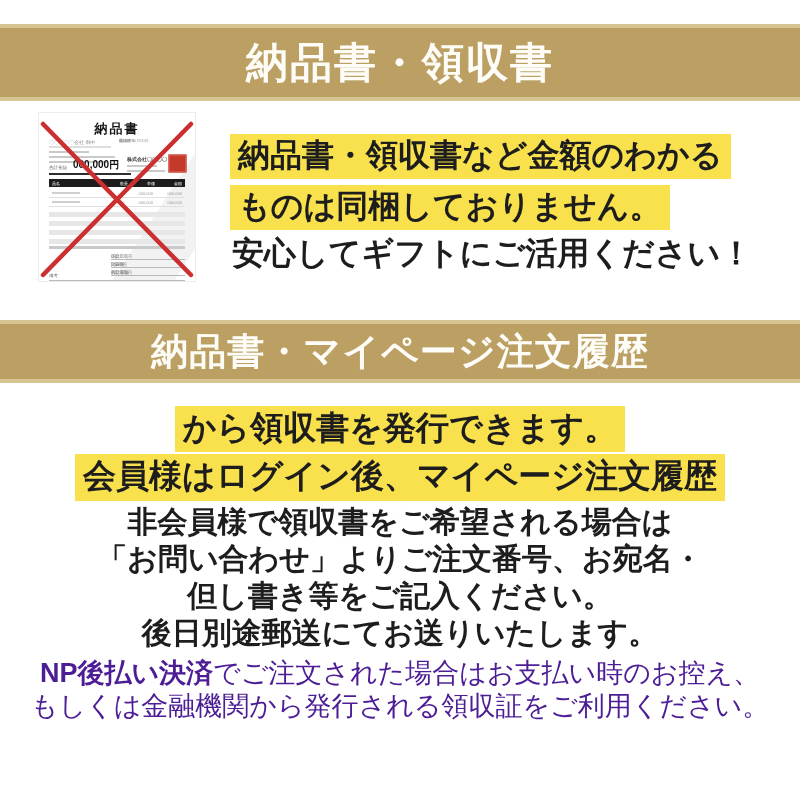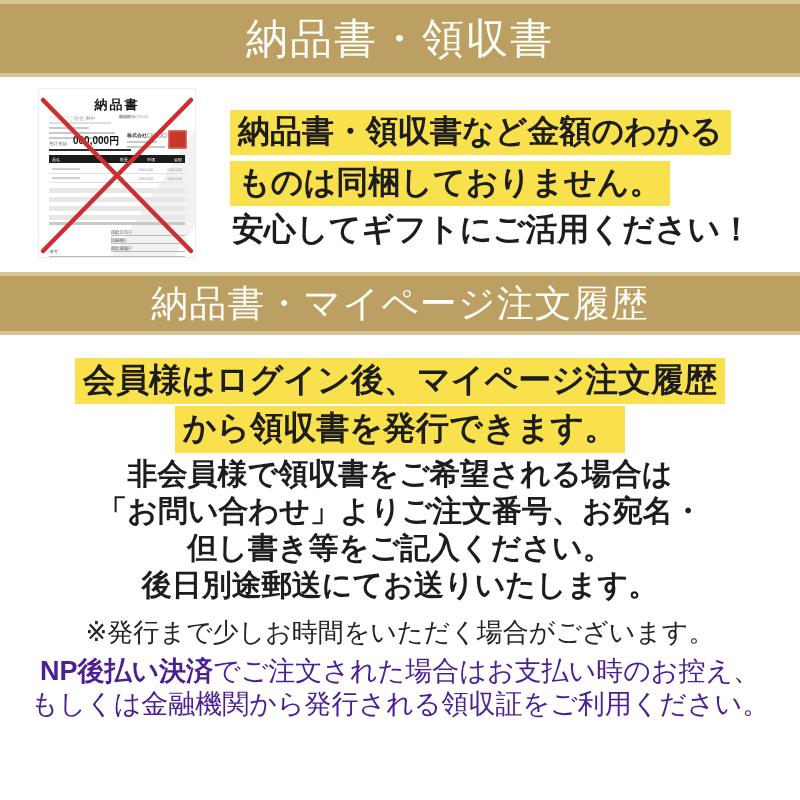--- a/index.html
+++ b/index.html
@@ -7,21 +7,21 @@
     width:800px;height:800px;overflow:hidden;background:#ffffff;
     font-family:"Liberation Sans","DejaVu Sans",sans-serif;color:#1d1d1d;
     -webkit-font-smoothing:antialiased;
   }
   
   .banner{
     background:#bb9f63;
     border-top:4px solid #d6c592;border-bottom:4px solid #d6c592;
     display:flex;align-items:center;justify-content:center;
     font-family:"Liberation Serif","DejaVu Serif",serif;
-    color:#fdfcf6;font-weight:400;
+    color:#fdfcf6;font-weight:700;margin-top:24px;
   }
   .banner-top{height:69px;}
   .banner-top .banner-title{font-size:42px;letter-spacing:2px;}
   .banner-request{height:55px;}
   .banner-request .banner-title{font-size:37px;letter-spacing:1px;}
 
   
   .section-a{position:relative;height:195px;}
   .slip-wrap{position:absolute;left:38px;top:11px;width:158px;height:170px;}
   .slip{position:absolute;left:0;top:0;right:0;bottom:0;background:#ffffff;
@@ -177,33 +177,32 @@
 </div>
 
 <div class="banner banner-request">
   <span class="banner-title">納品書・マイページ注文履歴</span>
 </div>
 
 <div class="section-b">
 
   <div class="member">
     <div class="member-line">
+      <span class="hl">から領収書を発行できます。</span>
+    </div>
+    <div class="member-line">
       <span class="hl">会員様はログイン後、マイページ注文履歴</span>
-    </div>
-    <div class="member-line">
-      <span class="hl">から領収書を発行できます。</span>
     </div>
   </div>
 
   <div class="guest">
     <div>非会員様で領収書をご希望される場合は</div>
     <div>「お問い合わせ」よりご注文番号、お宛名・</div>
     <div>但し書き等をご記入ください。</div>
     <div>後日別途郵送にてお送りいたします。</div>
   </div>
 
-  <div class="note">※発行まで少しお時間をいただく場合がございます。</div>
 
   <div class="np">
     <div><span class="np-bold">NP後払い決済</span><span>でご注文された場合はお支払い時のお控え、</span></div>
     <div>もしくは金融機関から発行される領収証をご利用ください。</div>
   </div>
 </div>
 
 </body></html>

